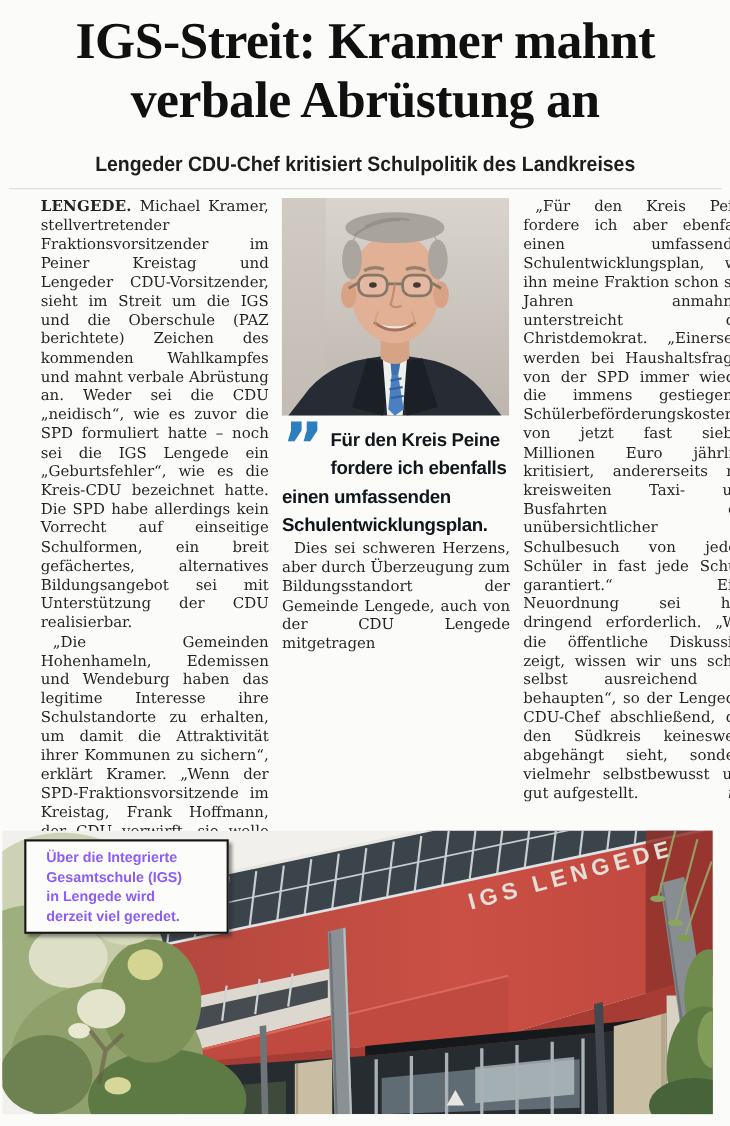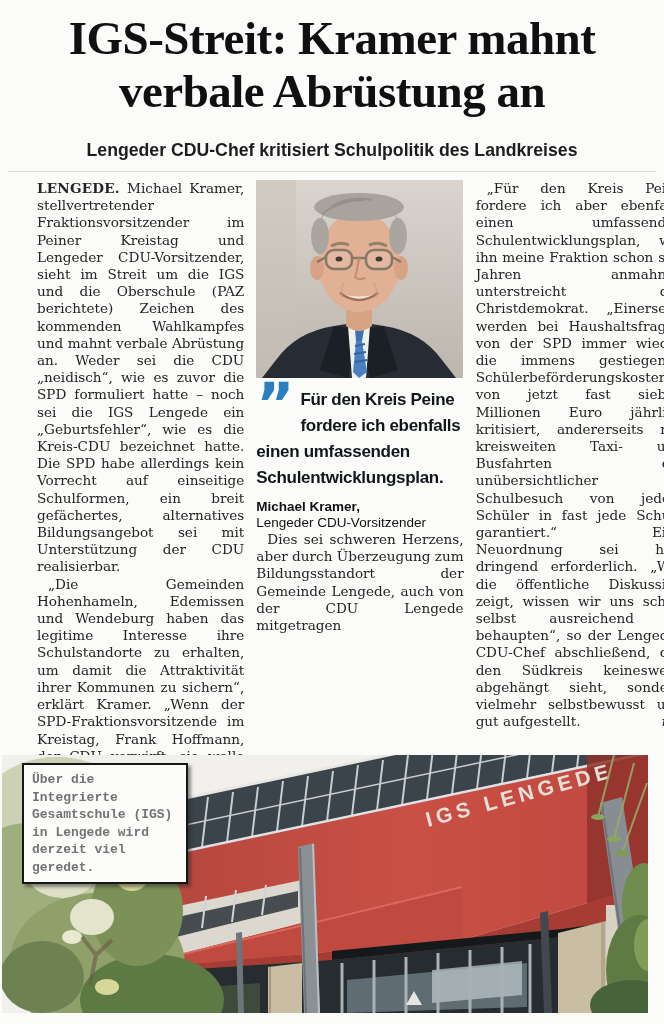--- a/index.html
+++ b/index.html
@@ -32,23 +32,23 @@
      line-height:36px;color:#2b7fc0;margin:0 6px 0 0;}
   .qtext{font-family:"Liberation Sans",sans-serif;font-weight:bold;font-size:17px;line-height:26px;
      letter-spacing:-0.3px;color:#11161b;}
   .attr{margin-top:8px;clear:both;}
   .attr-name{font-family:"Liberation Sans",sans-serif;font-weight:bold;font-size:13.5px;line-height:16px;color:#111;}
   .attr-role{font-family:"Liberation Sans",sans-serif;font-size:13.5px;line-height:16px;color:#111;}
 
   .photo{position:absolute;top:755px;left:2px;width:646px;height:258px;overflow:hidden;}
   .photo svg{position:absolute;top:0;left:0;}
   .caption-box{position:absolute;top:8px;left:20px;width:146px;background:#fcfcfa;
-     border:2px solid #161616;box-shadow:3px 3px 3px rgba(40,40,40,.5);padding:6px 8px;
-     font-family:Liberation Mono, monospace;font-weight:bold;font-size:13px;line-height:17.5px;
-     color:#737373;white-space:pre-line;}
+     border:2px solid #161616;box-shadow:3px 3px 3px rgba(40,40,40,.5);padding:6px 18px;
+     font-family:Liberation Sans, sans-serif;font-weight:bold;font-size:13px;line-height:17.5px;
+     color:#8b5cf6;white-space:pre-line;}
 </style>
 </head>
 <body>
 
 <div class="page">
 
   <h1 class="headline">IGS-Streit: Kramer mahnt
 verbale Abrüstung an</h1>
   <div class="subhead">Lengeder CDU-Chef kritisiert Schulpolitik des Landkreises</div>
   <div class="rule"></div>
@@ -103,24 +103,20 @@
 
           <path d="M103,78 Q101,92 99,97 Q103,101 109,98" stroke="#c08d72" stroke-width="2" fill="none"></path>
           <path d="M86,114 Q103,124 120,114 Q103,119 86,114" fill="#efe9e0"></path>
           <path d="M84,113 Q103,127 122,113" stroke="#a4705a" stroke-width="2.5" fill="none"></path>
           <path d="M88,103 Q84,110 86,117 M118,103 Q122,110 120,117" stroke="#cf9a7d" stroke-width="1.5" fill="none" opacity=".7"></path>
         </svg>
       </div>
 
       <div class="pullquote">
         <span class="qicon">”</span><span class="qtext">Für den Kreis Peine fordere ich ebenfalls einen umfassenden Schulentwicklungsplan.</span>
-      </div>
-      <div class="attr">
-        <div class="attr-name">Michael Kramer,</div>
-        <div class="attr-role">Lengeder CDU-Vorsitzender</div>
       </div>
 
       <p class="p ind">Dies sei schweren Herzens, aber durch Überzeugung zum Bildungsstandort der Gemeinde Lengede, auch von der CDU Lengede mitgetragen</p>
     </div>
 
     <div class="col">
       <p class="p ind">„Für den Kreis Peine fordere ich aber ebenfalls einen umfassenden Schulentwicklungsplan, wie ihn meine Fraktion schon seit Jahren anmahnt“, unterstreicht der Christdemokrat. „Einerseits werden bei Haushaltsfragen von der SPD immer wieder die immens gestiegenen Schülerbeförderungskosten von jetzt fast sieben Millionen Euro jährlich kritisiert, andererseits mit kreisweiten Taxi- und Busfahrten ein unübersichtlicher Schulbesuch von jedem Schüler in fast jede Schule garantiert.“ Eine Neuordnung sei hier dringend erforderlich. „Wie die öffentliche Diskussion zeigt, wissen wir uns schon selbst ausreichend zu behaupten“, so der Lengeder CDU-Chef abschließend, der den Südkreis keineswegs abgehängt sieht, sondern vielmehr selbstbewusst und gut aufgestellt.</p>
       <div class="byline">mu</div>
     </div>
   </div>

